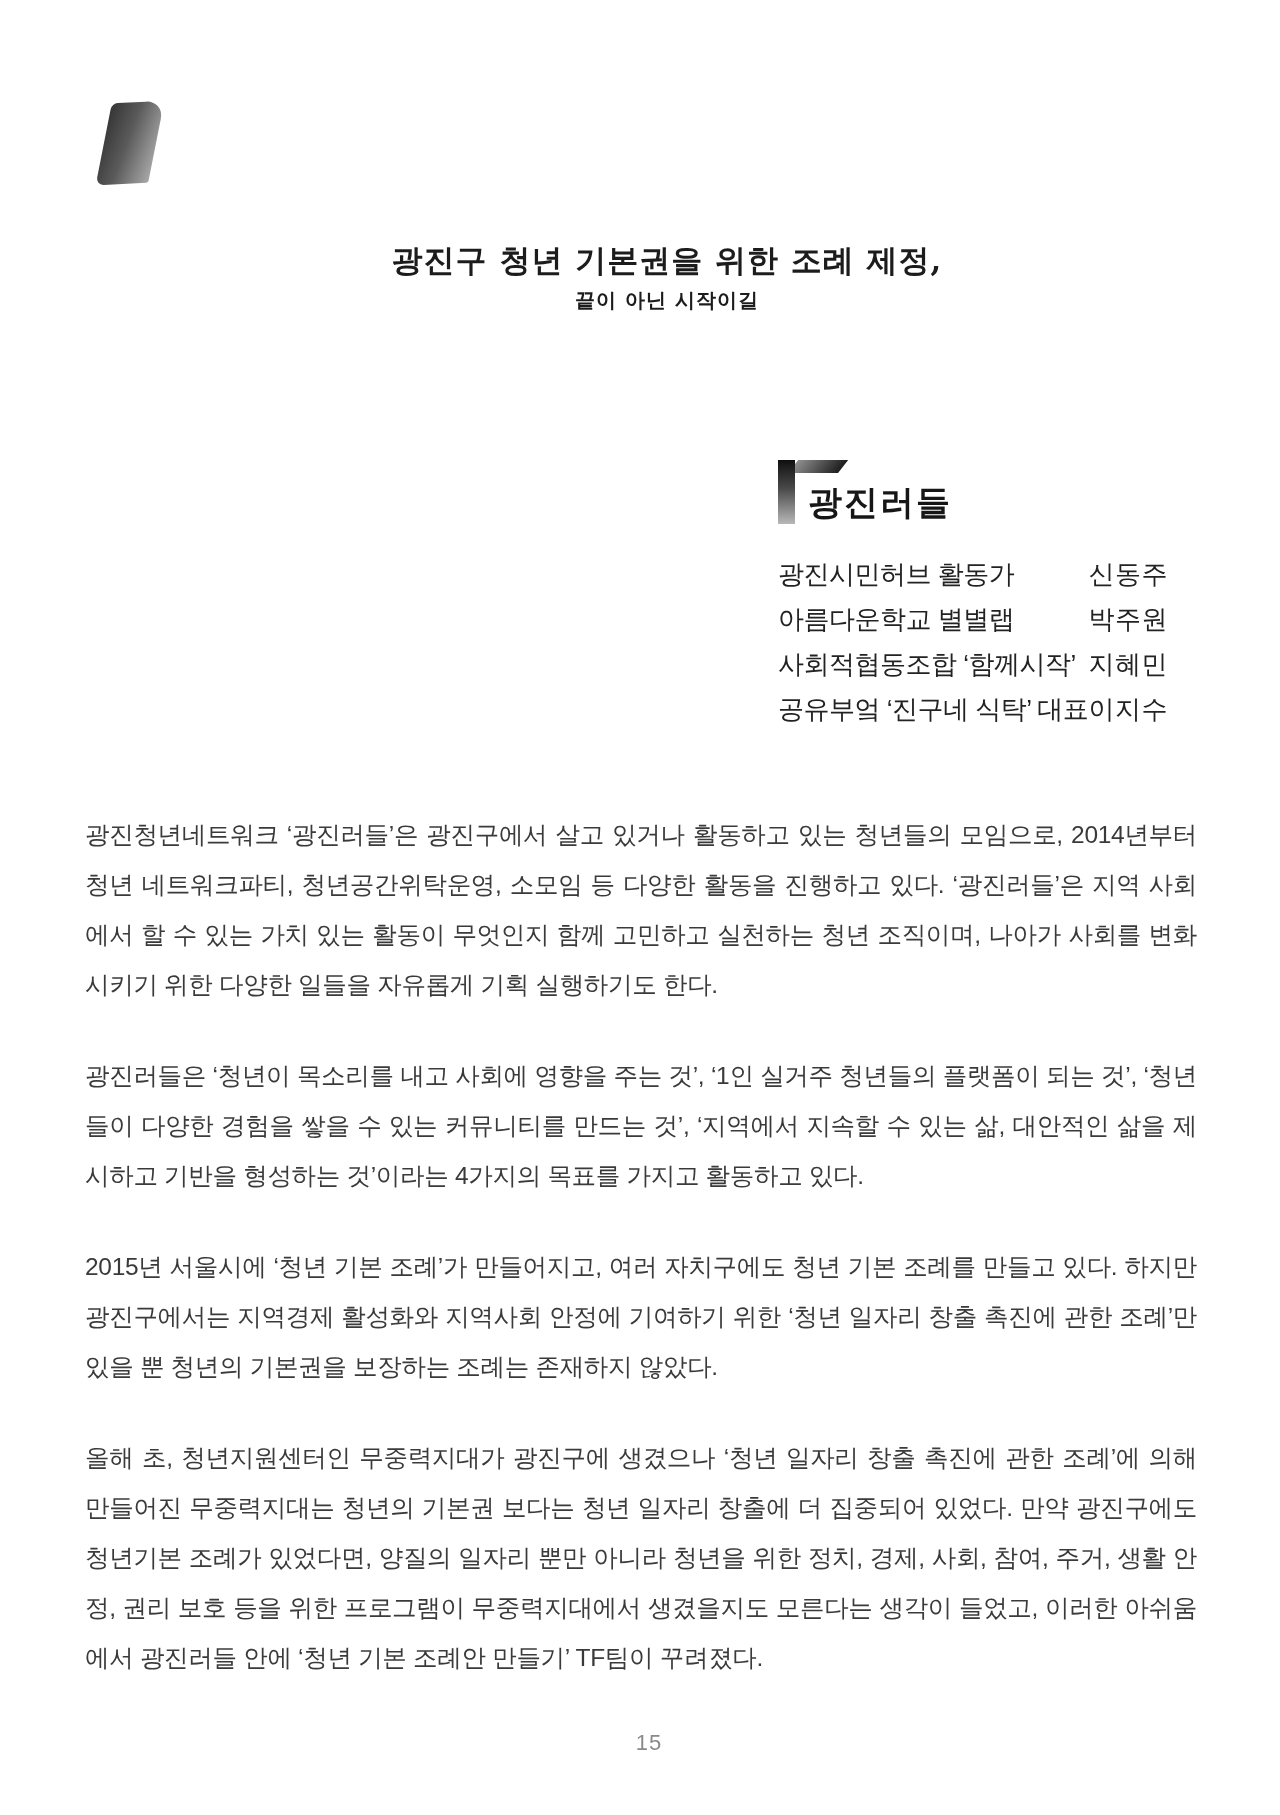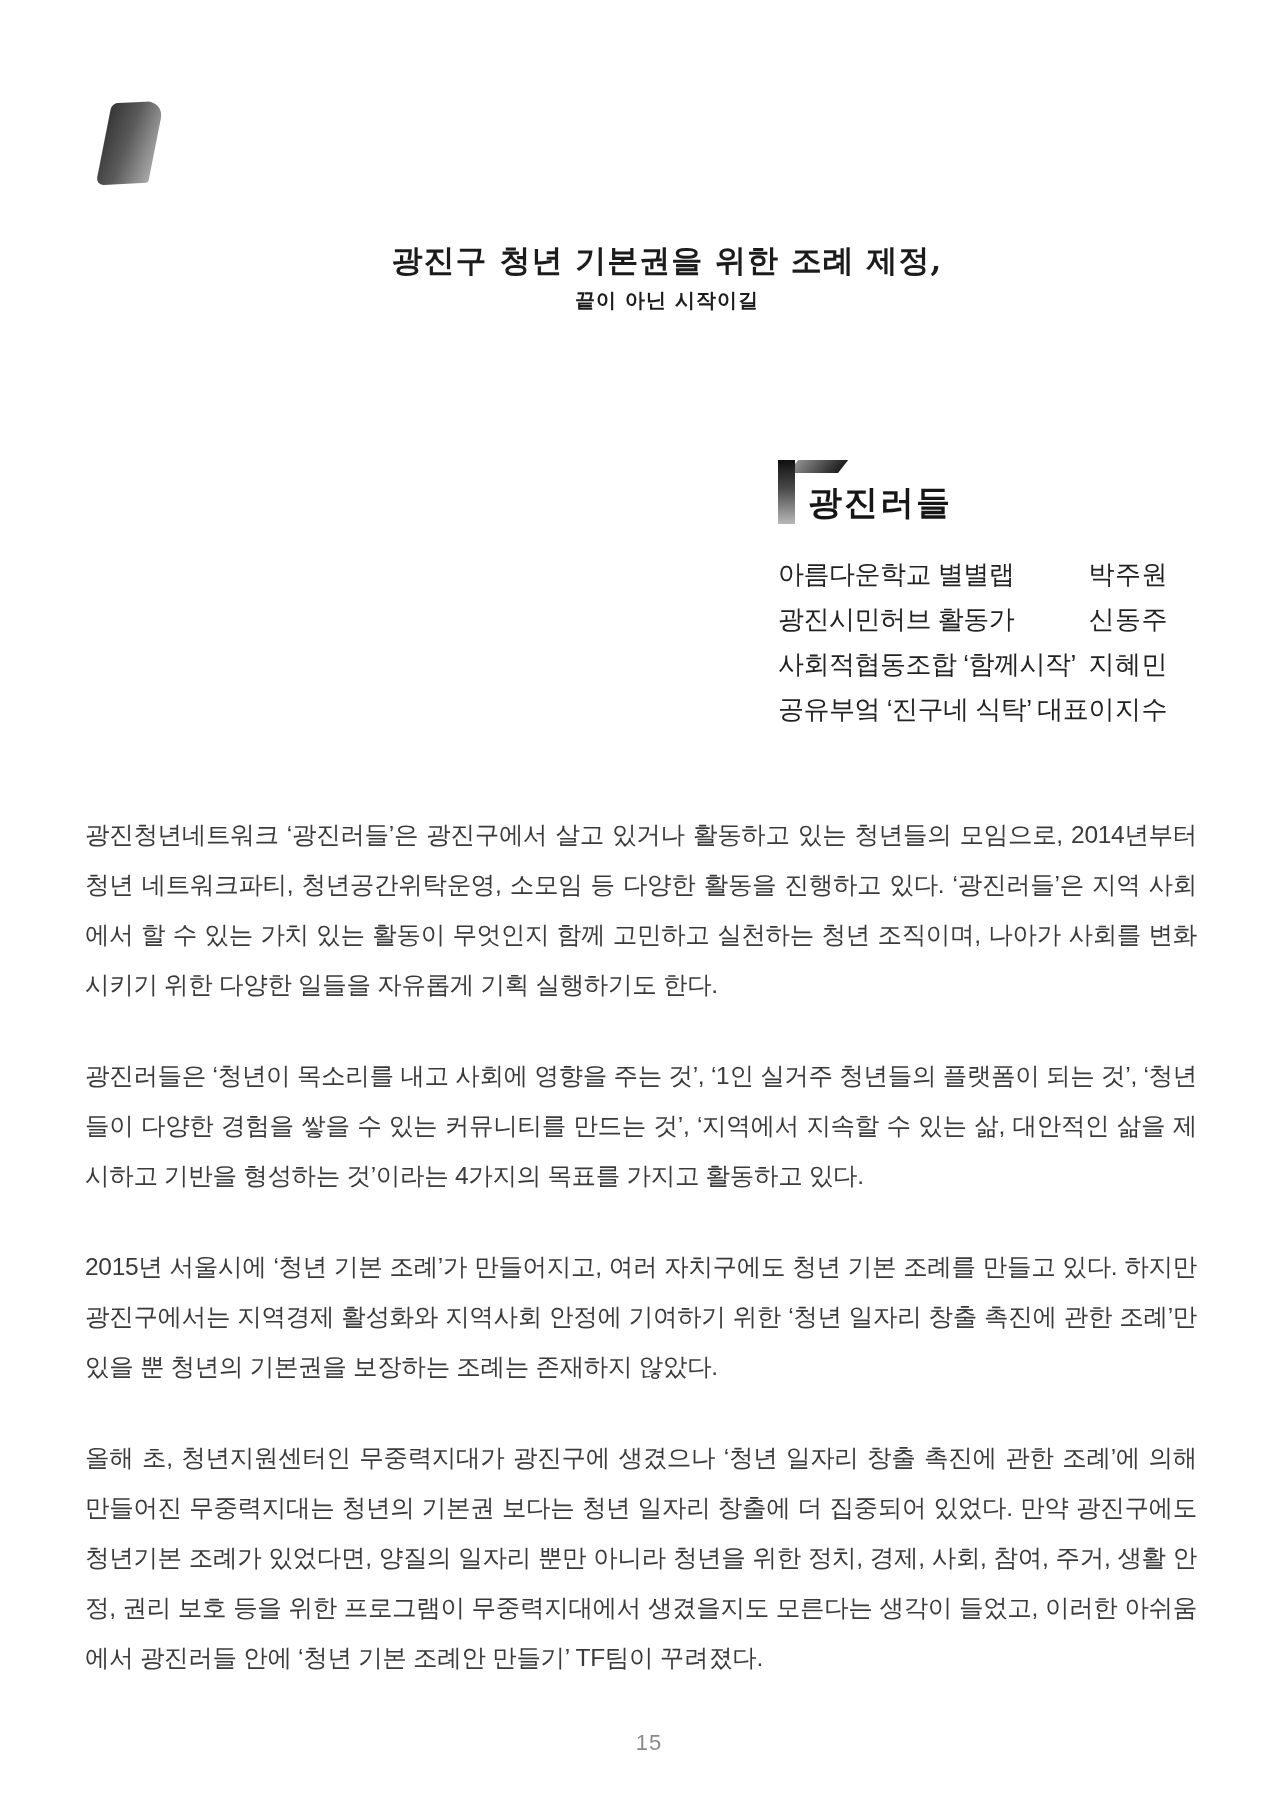--- a/index.html
+++ b/index.html
@@ -94,26 +94,26 @@
 <div class="contrib">
   <div class="contrib-head">
     <div class="contrib-mark">
       <div class="hbar"></div>
       <div class="vbar"></div>
     </div>
     <div class="head-text">광진러들</div>
   </div>
   <div class="contrib-list">
     <div class="contrib-row">
+      <span class="aff">광진시민허브 활동가</span>
+      <span class="nm">신동주</span>
+    </div>
+    <div class="contrib-row">
       <span class="aff">아름다운학교 별별랩</span>
       <span class="nm">박주원</span>
-    </div>
-    <div class="contrib-row">
-      <span class="aff">광진시민허브 활동가</span>
-      <span class="nm">신동주</span>
     </div>
     <div class="contrib-row">
       <span class="aff">사회적협동조합 ‘함께시작’</span>
       <span class="nm">지혜민</span>
     </div>
     <div class="contrib-row">
       <span class="aff">공유부엌 ‘진구네 식탁’ 대표</span>
       <span class="nm">이지수</span>
     </div>
   </div>

